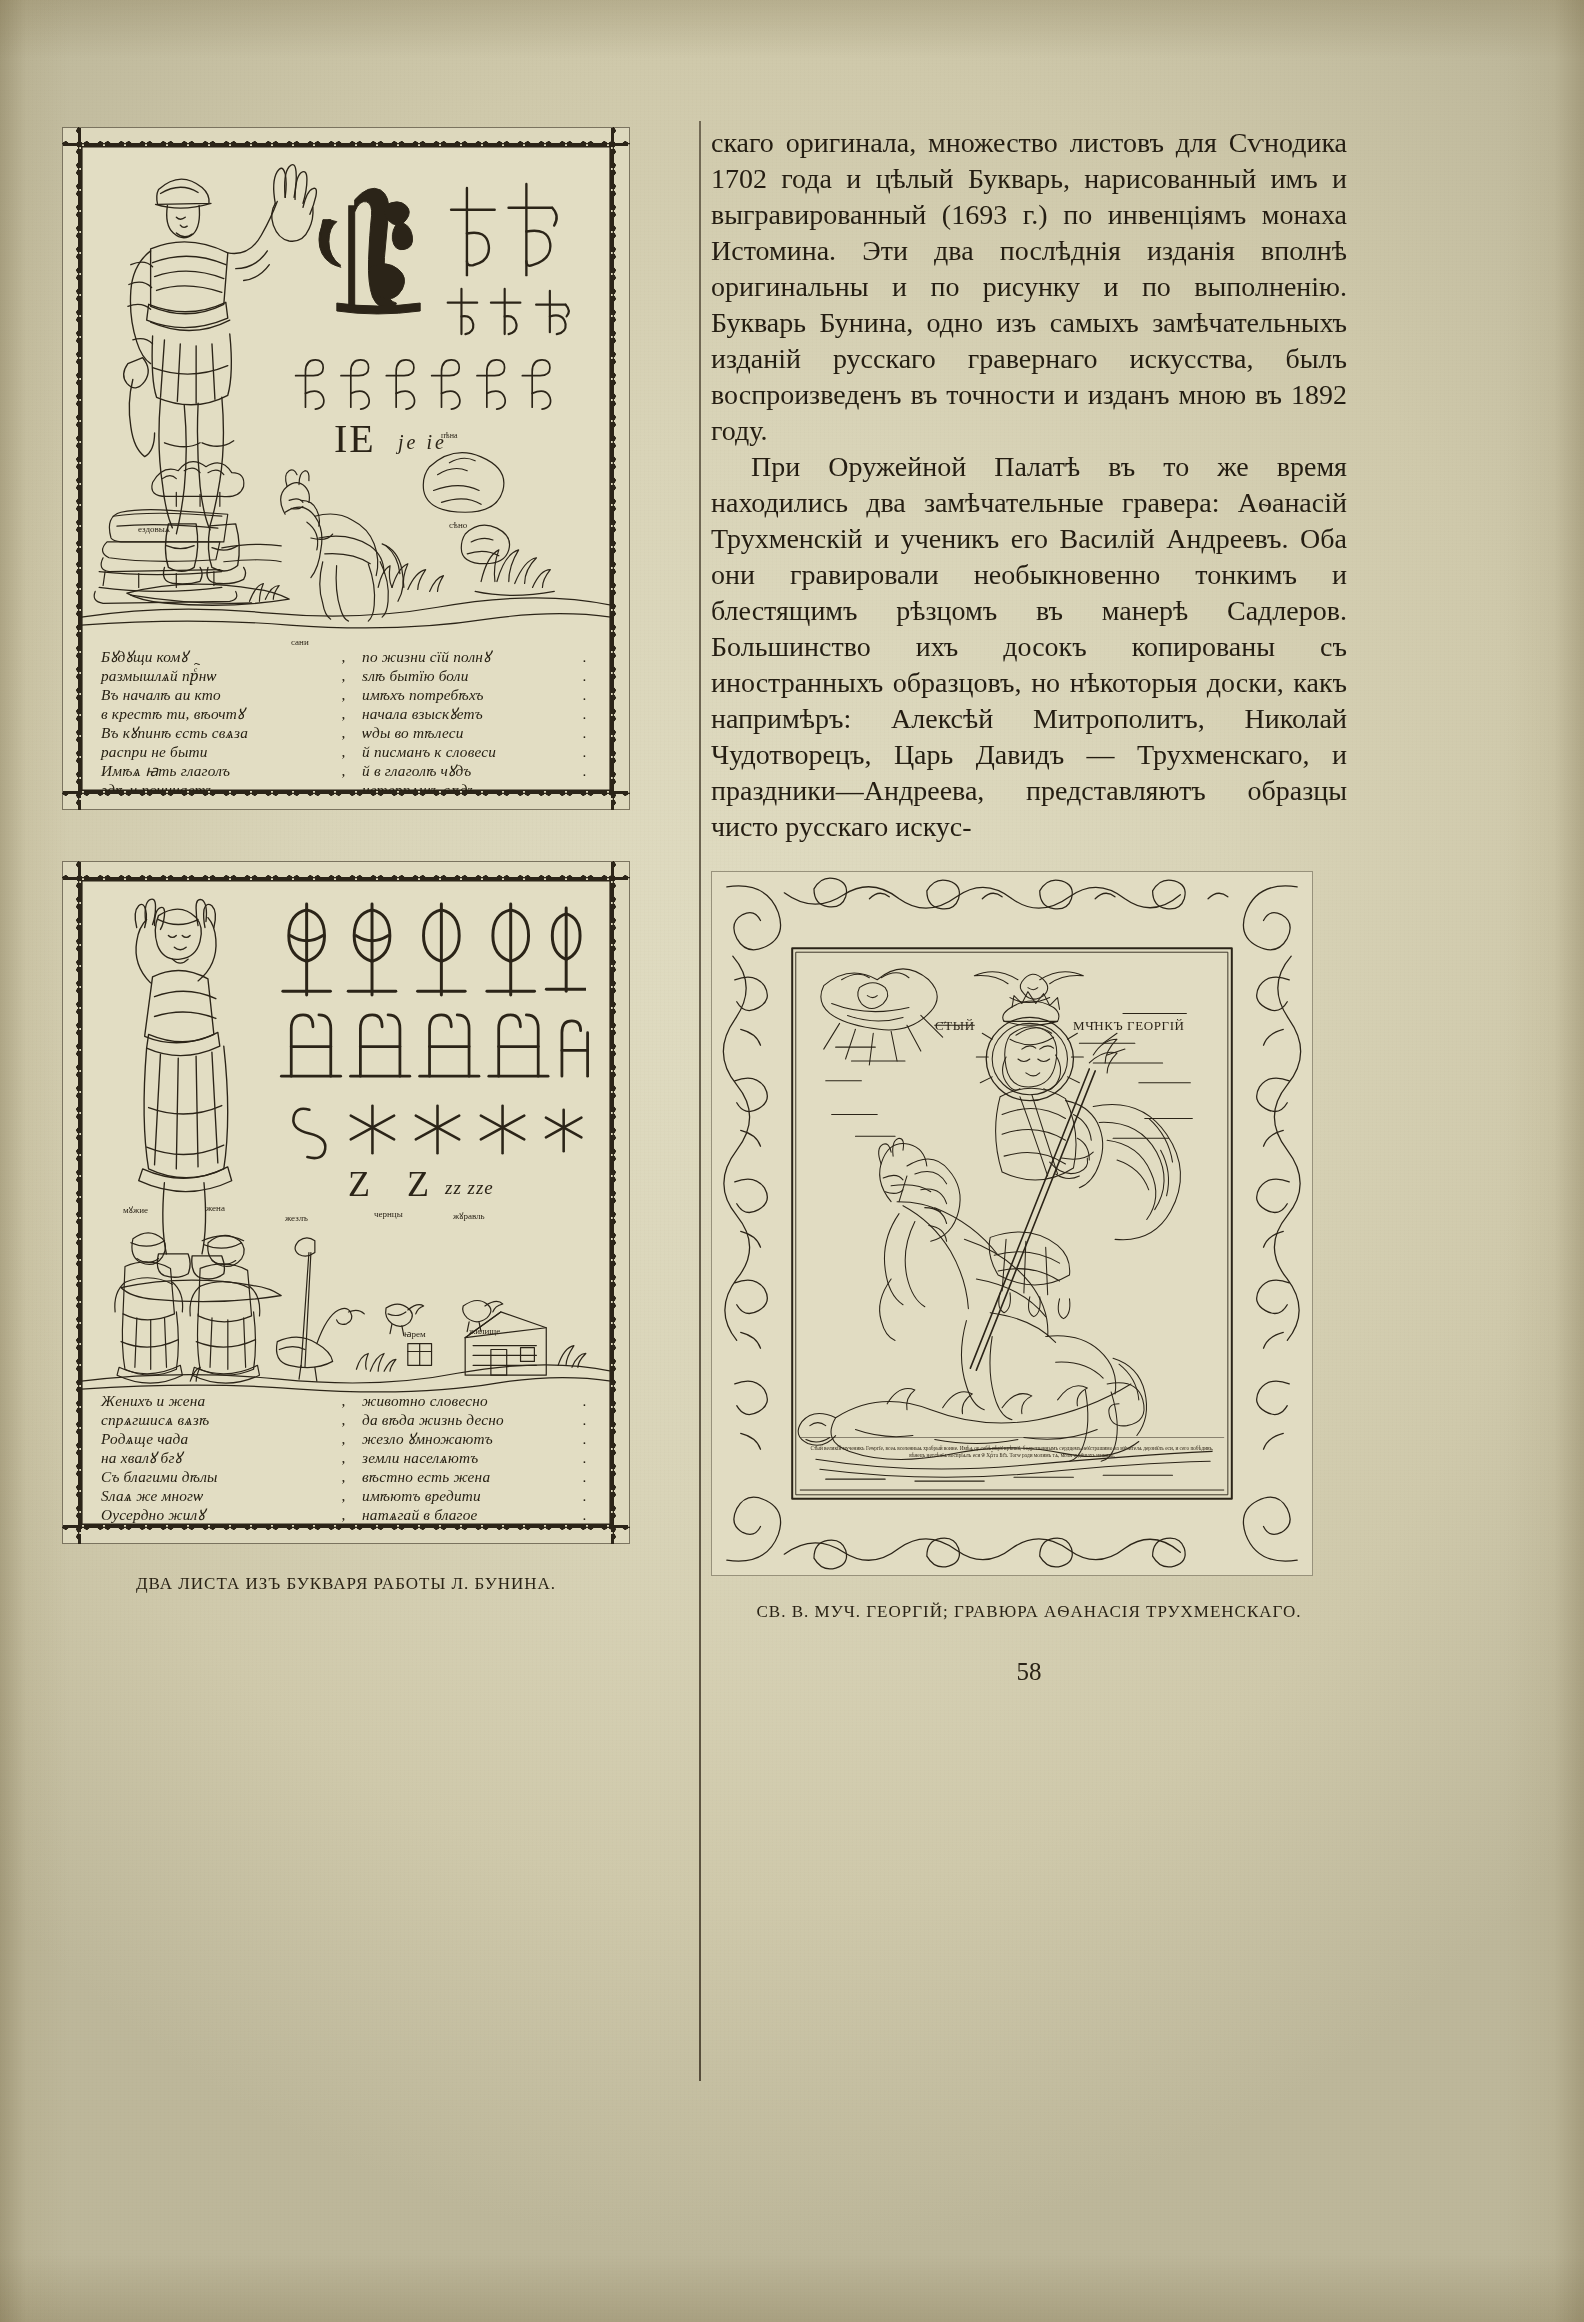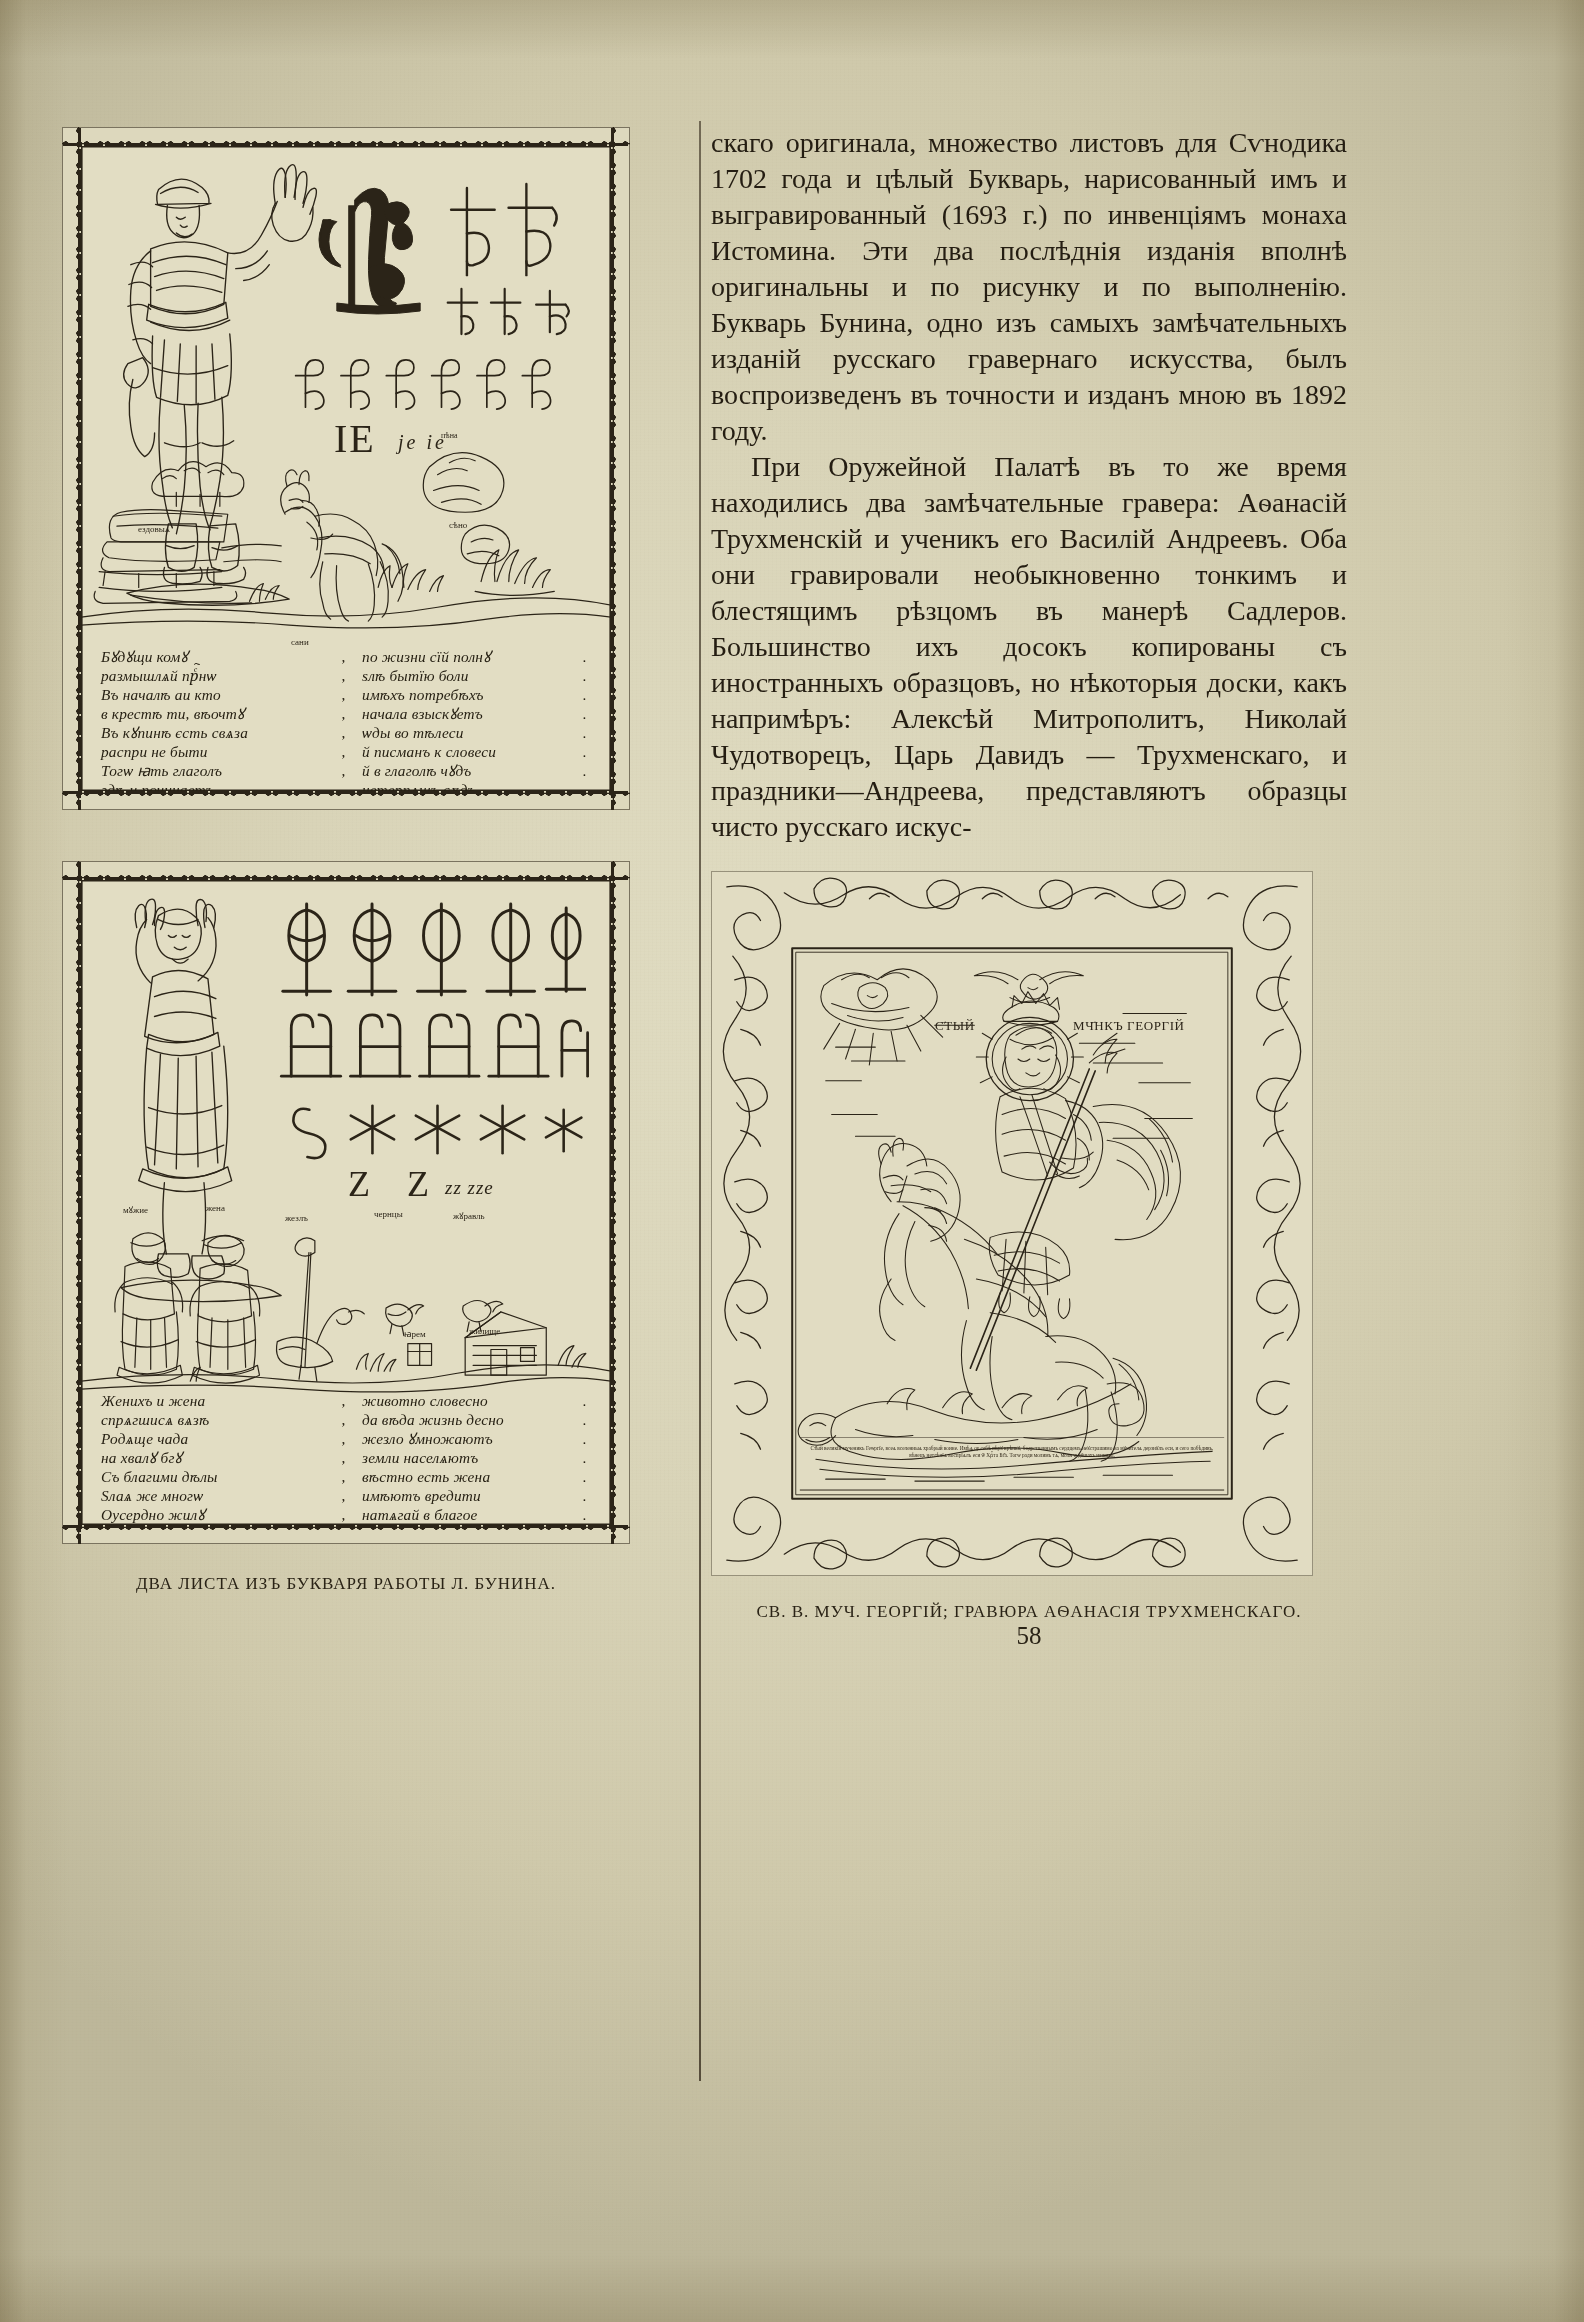--- a/index.html
+++ b/index.html
@@ -409,21 +409,21 @@
                     <td class="c2">ѡды во тѣлеси</td>
                     <td class="dot2">.</td>
                   </tr>
                   <tr>
                     <td class="c1">распри не быти</td>
                     <td class="dot">,</td>
                     <td class="c2">й писманъ к словеси</td>
                     <td class="dot2">.</td>
                   </tr>
                   <tr>
-                    <td class="c1">Тогѡ ꙗть глаголъ</td>
+                    <td class="c1">Имѣѧ ꙗть глаголъ</td>
                     <td class="dot">,</td>
                     <td class="c2">й в глаголѣ чꙋдъ</td>
                     <td class="dot2">.</td>
                   </tr>
                   <tr>
                     <td class="c1">гдѣ и починаетъ</td>
                     <td class="dot">,</td>
                     <td class="c2">нетерпѧщъ сѫдъ</td>
                     <td class="dot2">.</td>
                   </tr>
@@ -947,18 +947,18 @@
         <div class="microtext" style="left:99px;top:574px;width:404px;">Ст҃ый великїй мученикъ Геѡргїе, всеѧ вселенныѧ храбрый воине. Имѣѧ оу себѣ вѣрꙋ крѣпкꙋ, бодрственнымъ сердцемъ неꙋстрашимо на мꙋчителѧ дерзнꙋлъ еси, и сего побѣдивъ, вѣнецъ нетлѣнїѧ воспрїѧлъ еси ѿ Хрⷭ҇та Бг҃а. Тогѡ ради молимъ тѧ, моли ѡ дꙋшахъ нашихъ.</div>
         <svg style="position:absolute;left:87px;top:566px;width:428px;height:55px;" viewBox="0 0 432 56">
           <g stroke="#2b2418" stroke-width="1" fill="none">
             <path d="M0 0 h432"></path>
               <path d="M0 54 h432"></path>
           </g>
         </svg>
       </div>
 
       <div class="caption" style="margin-top:26px;width:636px;">СВ. В. МУЧ. ГЕОРГІЙ; ГРАВЮРА АѲАНАСІЯ ТРУХМЕНСКАГО.</div>
-      <div class="folio" style="width:636px;">58</div>
+      <div class="folio" style="margin-top:36px;width:636px;">58</div>
     </div>
 
   </div>
 </div>
 
 
 </body></html>

